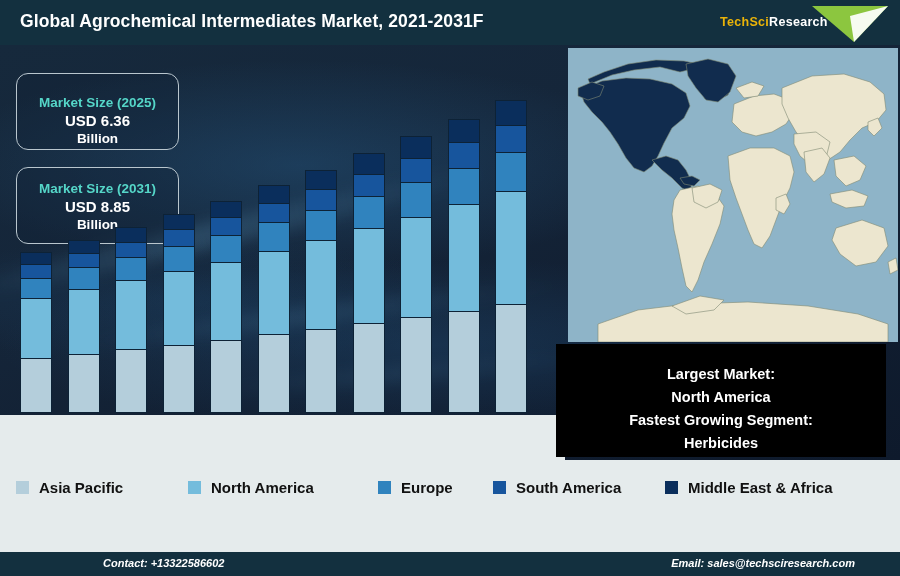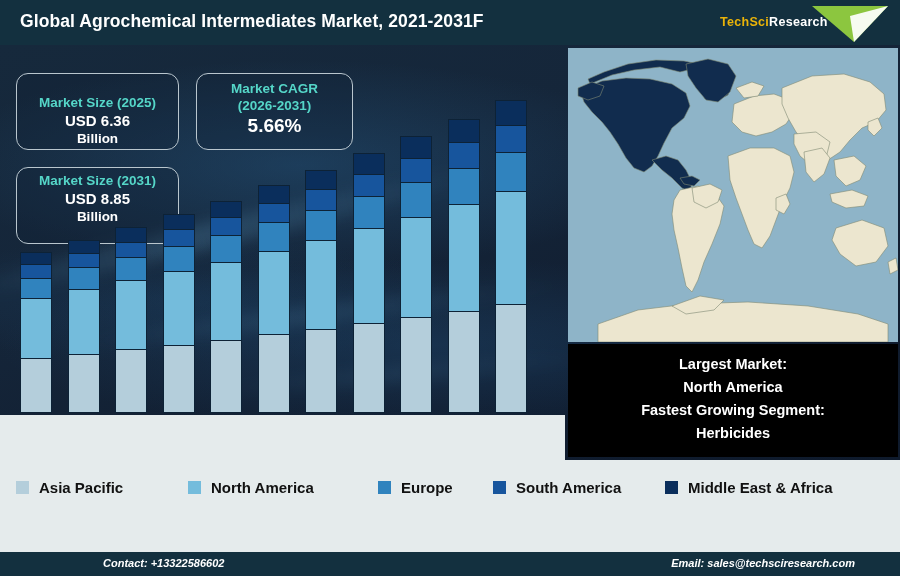--- a/index.html
+++ b/index.html
@@ -61,21 +61,21 @@
     border:1px solid #b9c6ce; border-radius:12px;
     background:rgba(16,34,54,.30);
     text-align:center; color:#ffffff;
   }
   .card .hd { color:#55d6c8; font-size:13.5px; font-weight:bold; line-height:17px; }
   .card .v1 { color:#ffffff; font-size:15px; font-weight:bold; line-height:19px; }
   .card .v2 { color:#ffffff; font-size:13.5px; font-weight:bold; line-height:18px; }
   .card .big { color:#ffffff; font-size:19px; font-weight:bold; line-height:24px; }
   #card-size-2025 { left:16px; top:28px; width:163px; height:77px; padding-top:20px; }
   #card-cagr     { left:196px; top:28px; width:157px; height:77px; padding-top:6px; }
-  #card-size-2031 { left:16px; top:122px; width:163px; height:77px; padding-top:4px; }
+  #card-size-2031 { left:16px; top:122px; width:163px; height:77px; padding-top:12px; }
 
   
   #chart { position:absolute; left:0; top:0; width:565px; height:415px; }
   .bar { position:absolute; bottom:47px; width:32px; }
   .seg { width:100%; border:1px solid #0d2236; border-bottom:none; display:block; }
   .seg:last-child { border-bottom:1px solid #0d2236; }
   .xlabel {
     position:absolute; bottom:-2px; width:60px; text-align:center;
     font-size:11.5px; font-weight:bold; color:#1b2b33;
   }
@@ -86,23 +86,23 @@
 
   
   #map-panel {
     position:absolute; left:568px; top:3px; width:330px; height:294px;
     background:#8eb4c8; overflow:hidden;
   }
   #map-panel svg { display:block; width:100%; height:100%; }
 
   
   #info-panel {
-    position:absolute; left:568px; top:299px; width:330px; height:113px;
+    position:absolute; left:556px; top:299px; width:330px; height:113px;
     background:#000000; color:#ffffff; text-align:center;
-    padding-top:9px;
+    padding-top:19px;
   }
   #info-panel div { font-size:14.5px; font-weight:bold; line-height:23px; }
 
   
   #legend {
     position:absolute; left:0; top:460px; width:900px; height:60px;
     background:#e5ebec;
   }
   .leg-item { position:absolute; top:19px; display:flex; align-items:center; }
   .leg-sw { width:13px; height:13px; display:inline-block; }
@@ -142,25 +142,20 @@
   <div class="swoosh" id="sw1"></div>
   <div class="swoosh" id="sw2"></div>
   <div class="swoosh" id="sw3"></div>
 
   <div class="card" id="card-size-2025">
     <div class="hd">Market Size (2025)</div>
     <div class="v1">USD 6.36</div>
     <div class="v2">Billion</div>
   </div>
 
-  <div class="card" id="card-cagr">
-    <div class="hd">Market CAGR</div>
-    <div class="hd">(2026-2031)</div>
-    <div class="big">5.66%</div>
-  </div>
 
   <div class="card" id="card-size-2031">
     <div class="hd">Market Size (2031)</div>
     <div class="v1">USD 8.85</div>
     <div class="v2">Billion</div>
   </div>
 
   <div id="chart">
       <div class="bar" style="left: 20px;">
         <span class="seg" title="Middle East &amp; Africa 2021: 0.35" style="height: 12.3641px; background: rgb(10, 46, 92);"></span>

